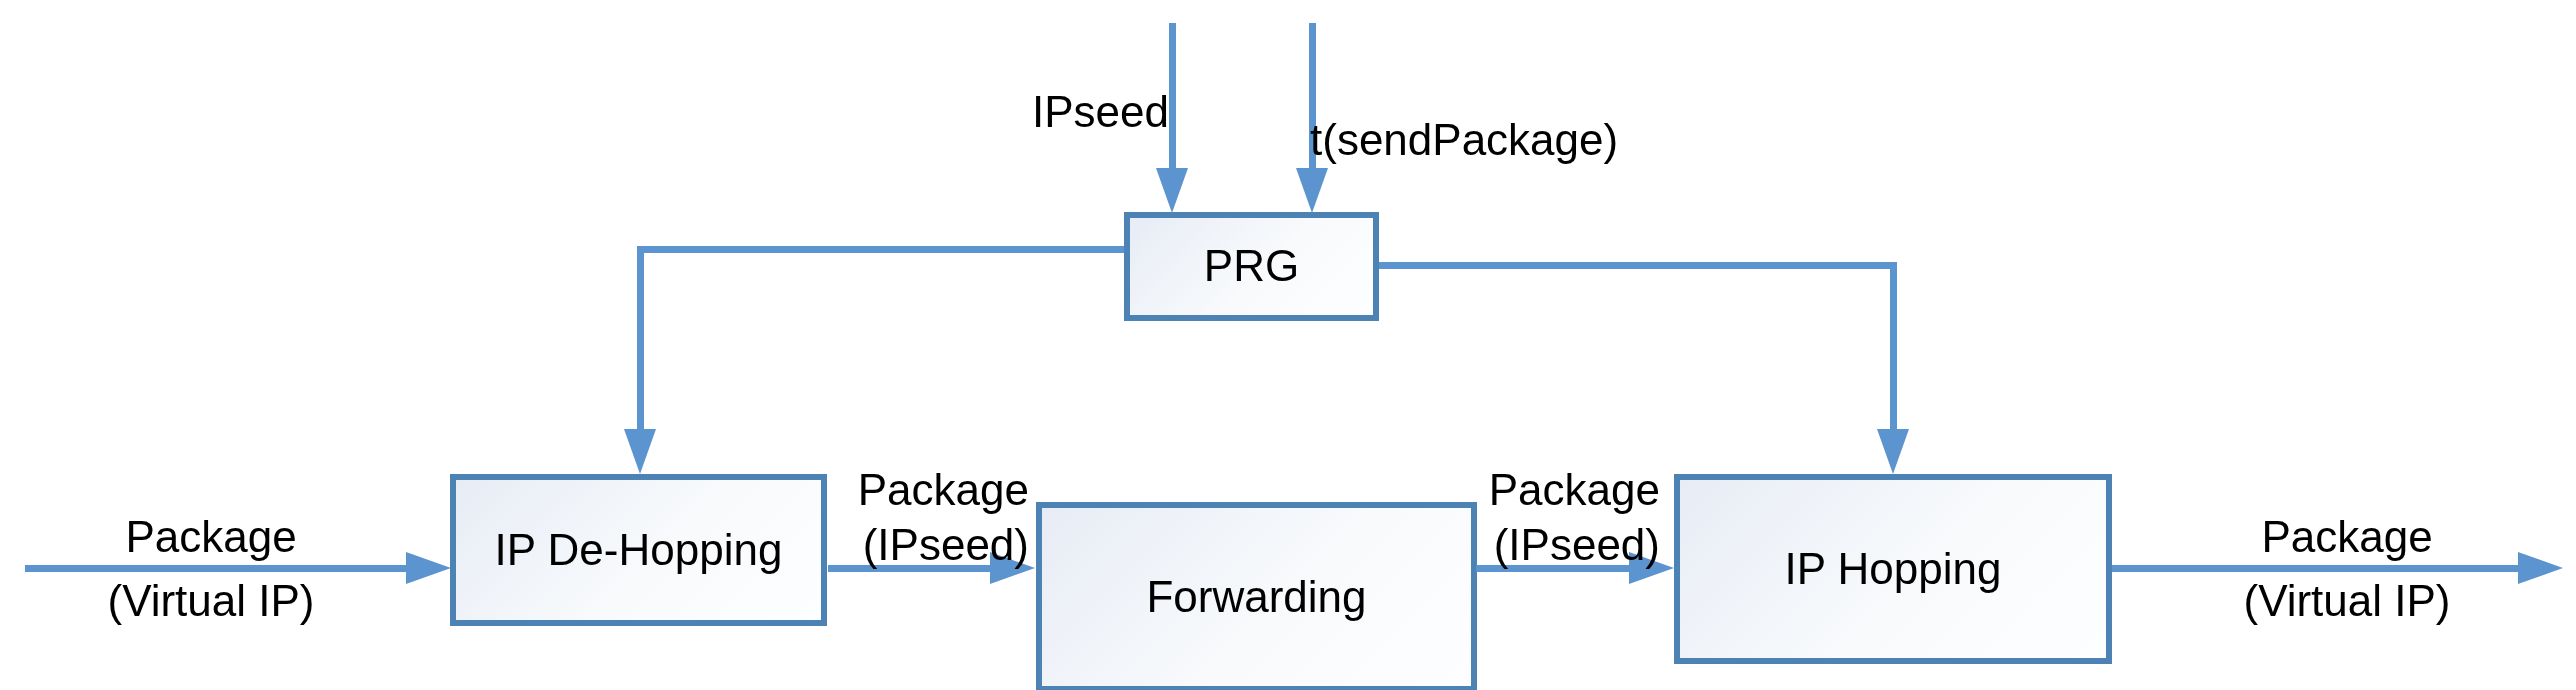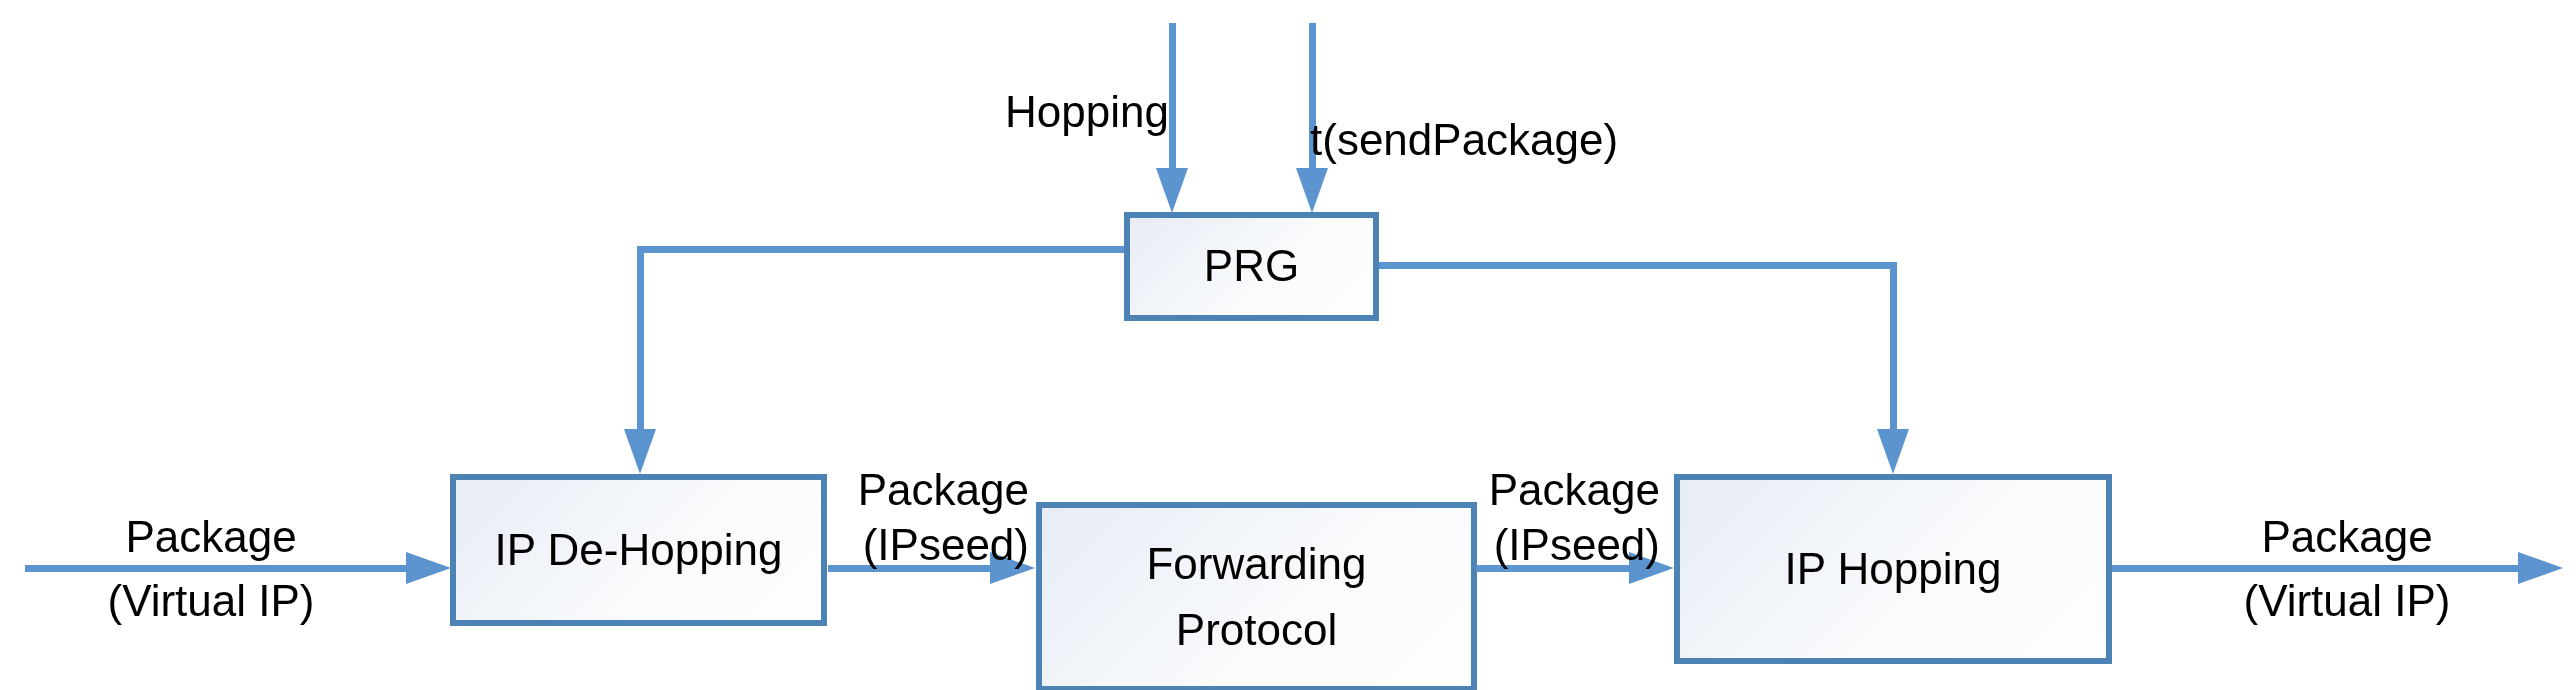--- a/index.html
+++ b/index.html
@@ -53,21 +53,21 @@
   .ta-r{text-align:right;}
   .ta-l{text-align:left;}
 </style>
 </head>
 <body>
 
 <div id="canvas">
 
   <div class="v-line" style="left:1169px;top:23px;height:146px;"></div>
   <div class="arrow-down" style="left:1156px;top:168px;"></div>
-  <div class="edge-label ta-r" style="left:845px;top:84px;width:324px;">Hopping</div>
+  <div class="edge-label ta-r" style="left:845px;top:84px;width:324px;">IPseed</div>
 
   <div class="v-line" style="left:1309px;top:23px;height:146px;"></div>
   <div class="arrow-down" style="left:1296px;top:168px;"></div>
   <div class="edge-label ta-l" style="left:1310px;top:84px;width:486px;margin-top:28px;">t(sendPackage)</div>
 
   <div class="node" style="left:1124px;top:212px;width:255px;height:109px;">
     <span>PRG</span>
   </div>
 
   <div class="h-line" style="left:640px;top:246px;width:484px;"></div>
@@ -90,21 +90,20 @@
   <div class="h-line" style="left:828px;top:565px;width:162px;"></div>
   <div class="arrow-right" style="left:990px;top:552px;"></div>
   <div class="edge-label ta-r" style="left:705px;top:462px;width:324px;">
     <span style="display:block;">Package</span>
     <span style="display:block;">(IPseed)</span>
   </div>
 
   <div class="node" style="left:1036px;top:474px;width:441px;height:190px;margin-top:28px;">
     <div class="two-line">
       <span>Forwarding</span>
-      <span>Protocol</span>
     </div>
   </div>
 
   <div class="h-line" style="left:1476px;top:565px;width:153px;"></div>
   <div class="arrow-right" style="left:1629px;top:552px;"></div>
   <div class="edge-label ta-r" style="left:1336px;top:462px;width:324px;">
     <span style="display:block;">Package</span>
     <span style="display:block;">(IPseed)</span>
   </div>
 

